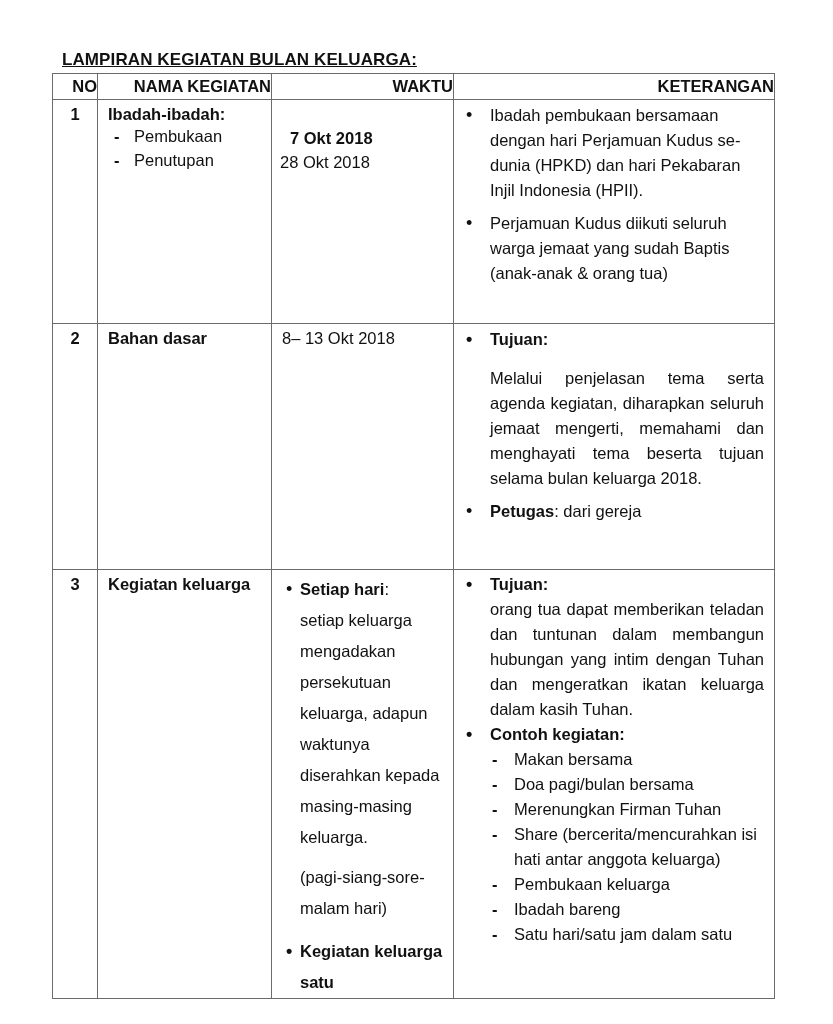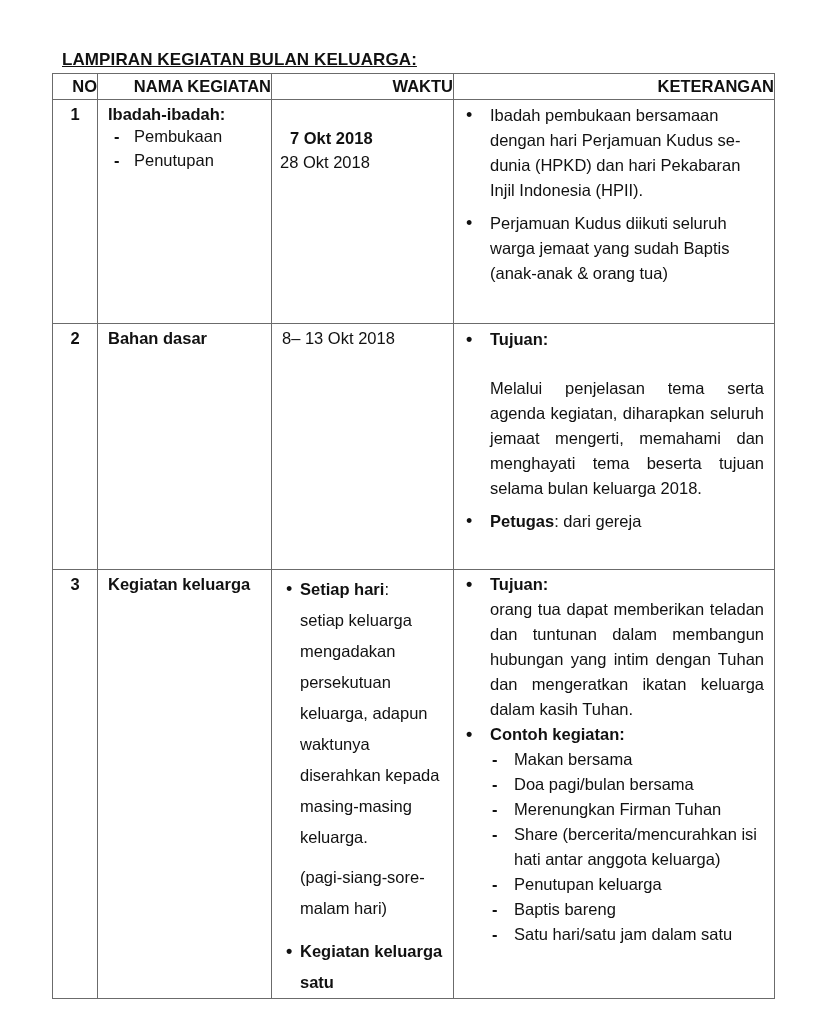--- a/index.html
+++ b/index.html
@@ -76,21 +76,21 @@
         <div class="bul gap">Perjamuan Kudus diikuti seluruh warga jemaat yang sudah Baptis (anak-anak &amp; orang tua)</div>
       </td>
     </tr>
 
     <tr class="r2">
       <td class="no">2</td>
       <td class="name b">Bahan dasar</td>
       <td class="waktu2">8– 13 Okt 2018</td>
       <td class="ket">
         <div class="bul b">Tujuan:</div>
-        <div class="bul just" style="margin-top:24px">
+        <div class="bul just" style="margin-top:14px">
           <span>Melalui penjelasan tema serta agenda kegiatan, diharapkan seluruh jemaat mengerti, memahami dan menghayati tema beserta tujuan selama bulan keluarga 2018.</span>
         </div>
         <style></style>
         <div class="bul gap">
           <span class="b">Petugas</span><span>: dari gereja</span>
         </div>
       </td>
     </tr>
 
     <tr class="r3">
@@ -108,22 +108,22 @@
         <div class="bul b">Tujuan:</div>
         <div class="bul just tujuan3">
           <span>orang tua dapat memberikan teladan dan tuntunan dalam membangun hubungan yang intim dengan Tuhan dan mengeratkan ikatan keluarga dalam kasih Tuhan.</span>
         </div>
         <div class="bul b">Contoh kegiatan:</div>
         <ul class="dashlist">
           <li>Makan bersama</li>
           <li>Doa pagi/bulan bersama</li>
           <li>Merenungkan Firman Tuhan</li>
           <li>Share (bercerita/mencurahkan isi hati antar anggota keluarga)</li>
-          <li>Penutupan keluarga</li>
-          <li>Baptis bareng</li>
+          <li>Pembukaan keluarga</li>
+          <li>Ibadah bareng</li>
           <li>Satu hari/satu jam dalam satu</li>
         </ul>
       </td>
     </tr>
   </tbody>
 </table>
 
 <style>
   
   .tujuan3::before, td.ket > .just::before { content: none; }

